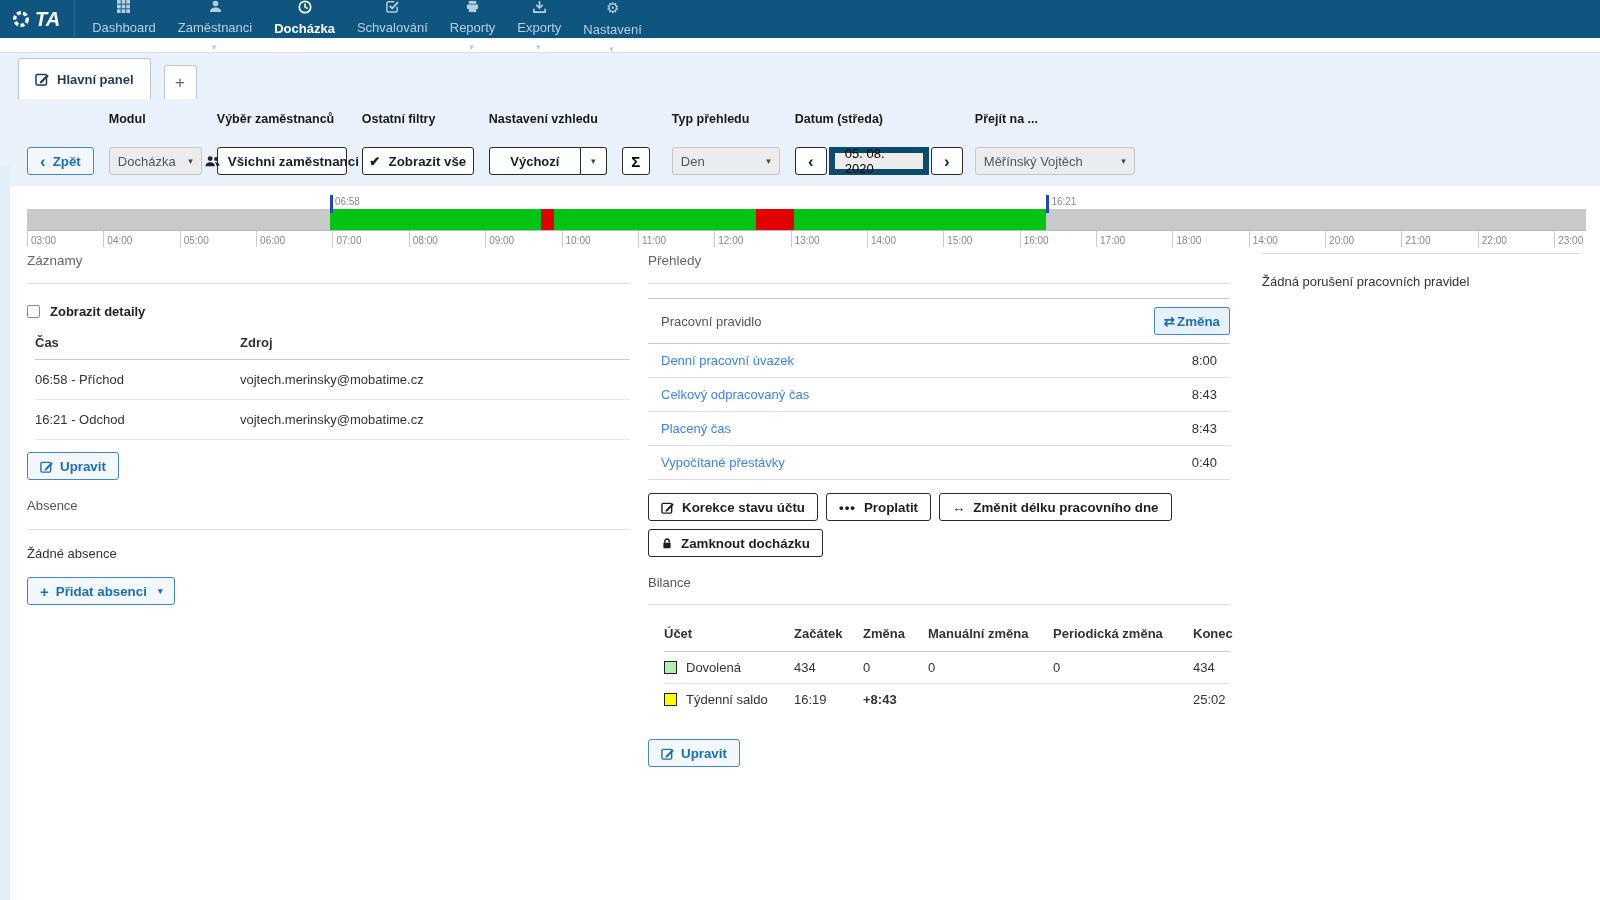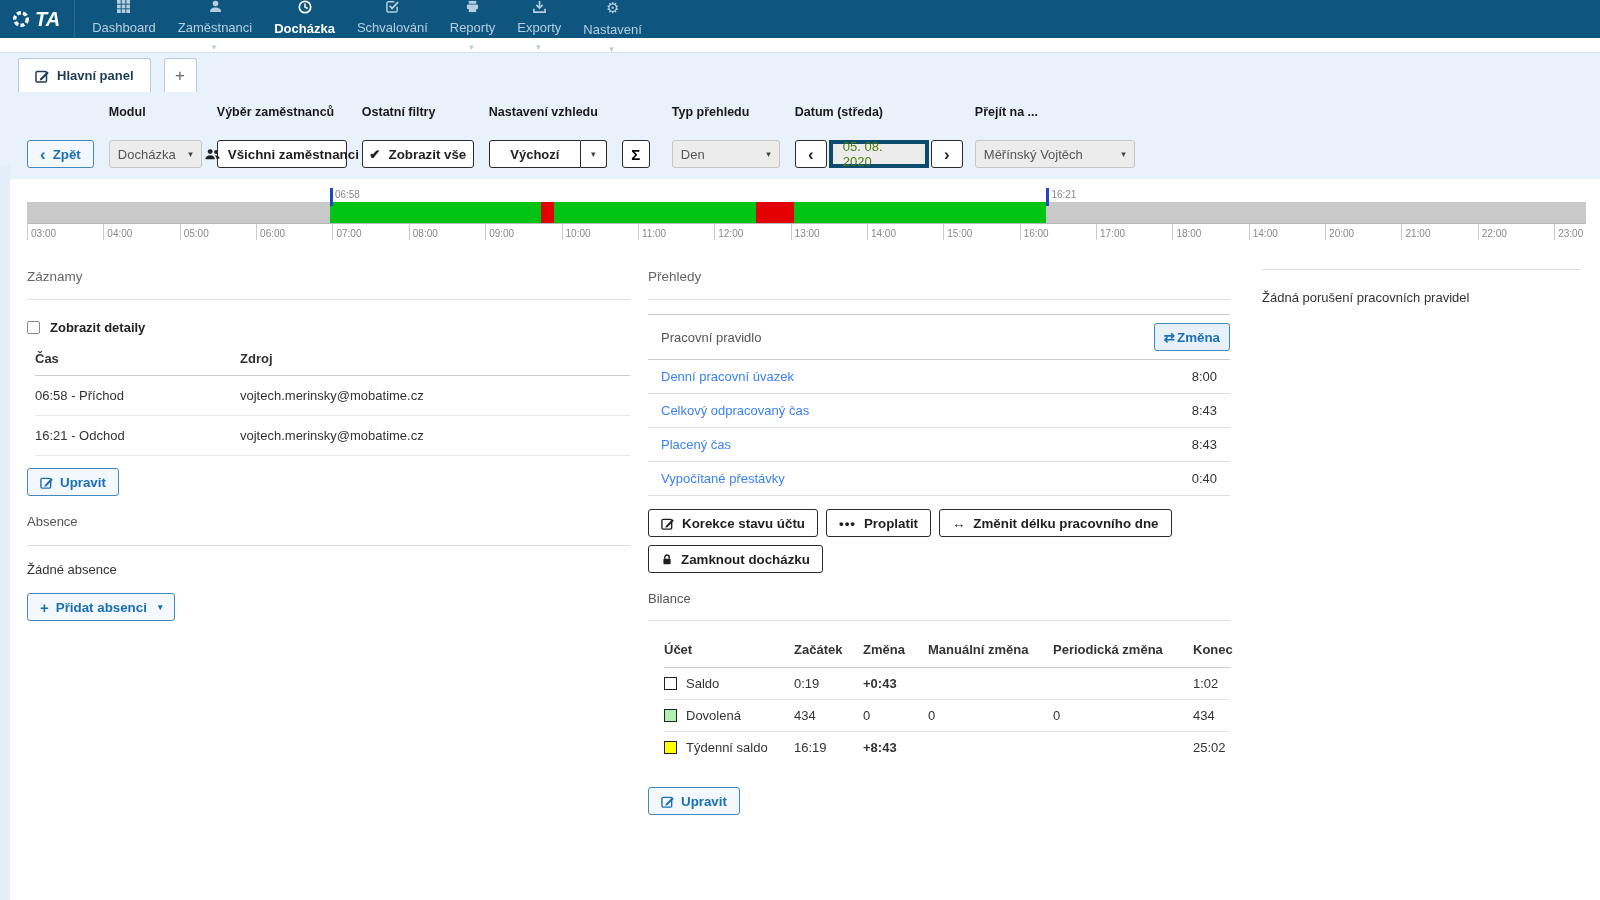--- a/index.html
+++ b/index.html
@@ -29,21 +29,21 @@
   .nav-caret { font-size: 9px; margin-left: -2px; }
 
   
   .panel {
     margin-top: 14px; background: #e9f1fa; border-top: 1px solid #d5e3f0;
     padding: 5px 0 11px 0;
   }
   .tabs { display: flex; align-items: flex-end; gap: 13px; margin-left: 18px; }
   .tab {
     background: #fff; border: 1px solid #b9c9d7; border-bottom: none;
-    border-radius: 3px 3px 0 0; height: 34px; display: flex; align-items: center;
+    border-radius: 3px 3px 0 0; height: 41px; display: flex; align-items: center;
     gap: 8px; padding: 0 16px; font-weight: bold; color: #1f3c57;
   }
   .tab-add {
     background: #fff; border: 1px solid #b9c9d7; border-bottom: none;
     border-radius: 3px 3px 0 0; height: 34px; width: 33px; display: flex;
     align-items: center; justify-content: center; color: #666; font-size: 17px;
   }
   .toolbar { display: flex; align-items: flex-end; gap: 15px; margin: 13px 0 0 27px; }
   .tgroup { display: flex; flex-direction: column; gap: 21px; }
   .tlabel { font-weight: bold; color: #1a1a1a; font-size: 12.5px; white-space: nowrap; }
@@ -73,21 +73,21 @@
   .sigma-btn {
     border: 1px solid #2b2b2b; background: #fff; width: 28px; justify-content: center;
     font-weight: bold; font-size: 15px; cursor: pointer;
   }
   .dategrp { display: flex; gap: 2px; }
   .nav-arrow {
     border: 1px solid #2b2b2b; background: #fff; width: 32px; justify-content: center;
     font-weight: bold; font-size: 16px; cursor: pointer;
   }
   .date-input {
-    background: #ececec; border: 4px solid #0c4a6e; color: #4d7c0f; width: 100px;
+    background: #ececec; border: 6px solid #0c4a6e; color: #000000; width: 100px;
     padding: 0 10px; border-radius: 0;
   }
   .chev { font-size: 17px; font-weight: bold; color: #1a6fb5; line-height: 1; }
   .chev.dark { color: #222; }
 
   
   .timeline { margin: 23px 14px 0 27px; }
   .tl-bar { position: relative; height: 21px; margin-top: 14px; background: #c9c9c9; }
   .tl-seg { position: absolute; top: 0; height: 100%; }
   .tl-idle { background: #c9c9c9; }
@@ -96,21 +96,21 @@
   .tl-marker { position: absolute; top: -14px; width: 3px; height: 18px; background: #2244cc; z-index: 3; }
   .tl-marker-label { position: absolute; left: 5px; top: 1px; font-size: 10px; color: #888; white-space: nowrap; }
   .tl-axis { position: relative; height: 18px; border-top: 1px solid #b9b9b9; }
   .tl-tick { position: absolute; top: 0; height: 16px; border-left: 1px solid #ccc; padding-left: 3px; }
   .tl-tick-label { font-size: 10px; color: #888; line-height: 19px; white-space: nowrap; }
 
   
   .left-strip { position: absolute; left: 0; top: 165px; width: 10px; height: 735px; background: #e4eef9; }
   .columns {
     display: grid; grid-template-columns: 603px 582px 1fr; column-gap: 18px;
-    margin: 28px 20px 0 27px;
+    margin: 5px 20px 0 27px;
   }
   .col-title { color: #666; font-size: 13.5px; padding-bottom: 15px; }
   .divider { border-bottom: 1px solid #ddd; }
 
   
   .chk-row { margin: 20px 0 6px 0; display: flex; align-items: center; gap: 10px; font-weight: bold; color: #222; }
   .checkbox { width: 13px; height: 13px; background: #fff; border: 1px solid #8a8a8a; border-radius: 2px; }
   .rec-table { margin-left: 8px; }
   .rec-head { display: grid; grid-template-columns: 205px 1fr; padding: 10px 0 9px 0; font-weight: bold; border-bottom: 1px solid #ccc; }
   .rec-row { display: grid; grid-template-columns: 205px 1fr; padding: 12px 0; border-bottom: 1px solid #e8e8e8; }
@@ -493,28 +493,20 @@
     <div class="bt-table">
       <div class="bt-row bt-head">
         <span>Účet</span>
         <span>Začátek</span>
         <span>Změna</span>
         <span>Manuální změna</span>
         <span>Periodická změna</span>
         <span>Konec</span>
       </div>
       <div class="bt-row bt-body">
-        <span><span class="swatch sw-white"></span><span>Saldo</span></span>
-        <span>0:19</span>
-        <span class="bold">+0:43</span>
-        <span></span>
-        <span></span>
-        <span>1:02</span>
-      </div>
-      <div class="bt-row bt-body">
         <span><span class="swatch sw-green"></span><span>Dovolená</span></span>
         <span>434</span>
         <span>0</span>
         <span>0</span>
         <span>0</span>
         <span>434</span>
       </div>
       <div class="bt-row bt-body last">
         <span><span class="swatch sw-yellow"></span><span>Týdenní saldo</span></span>
         <span>16:19</span>

